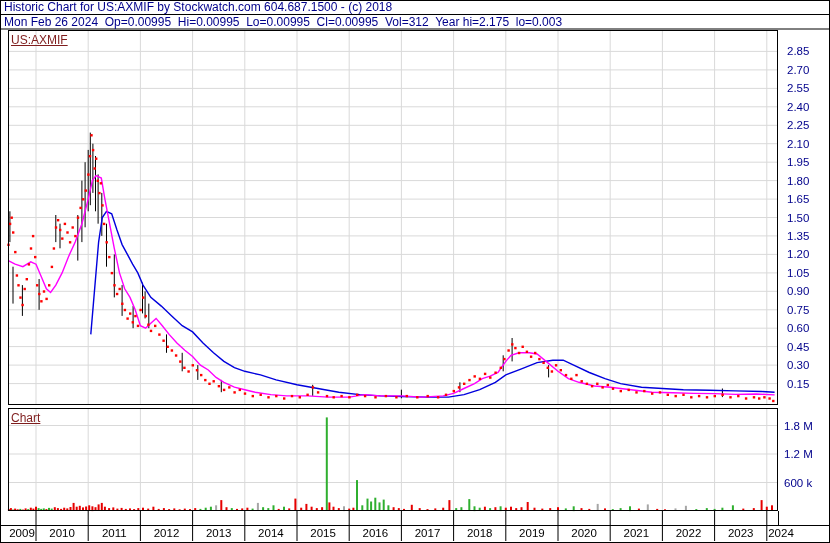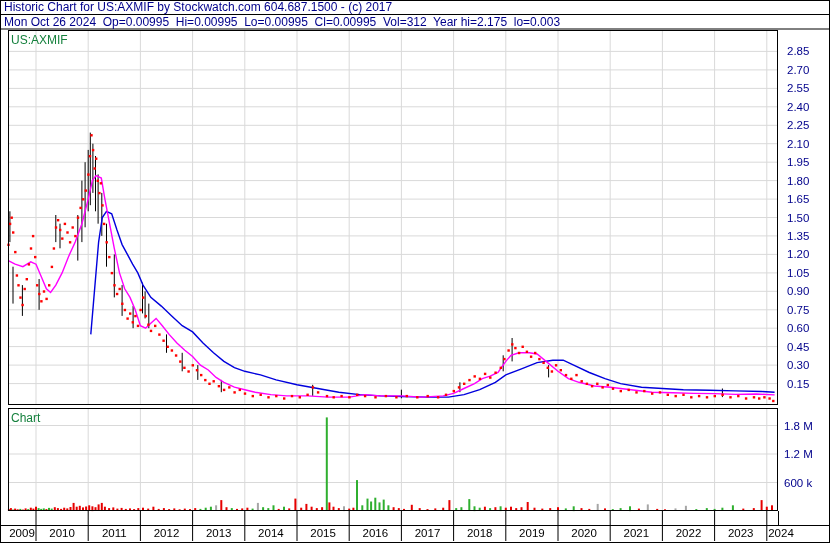--- a/index.html
+++ b/index.html
@@ -1,21 +1,21 @@
 <!DOCTYPE html>
 <html><head>
 <meta charset="utf-8">
 <style>
   html,body{margin:0;padding:0;background:#fff;}
   .screen{position:relative;width:830px;height:543px;background:#fff;overflow:hidden;
           font-family:"Liberation Sans",sans-serif;}
   .hdr{position:absolute;left:4px;color:#00008B;font-size:12px;line-height:12px;white-space:pre;}
   .hdr1{top:1px;}
   .hdr2{top:16px;}
-  .ptitle{position:absolute;color:#15803d;font-size:12px;}
+  .ptitle{position:absolute;color:#7f1d1d;font-size:12px;text-decoration:underline;}
   svg{position:absolute;left:0;top:0;}
 </style>
 </head>
 <body>
 
 <div class="screen">
   <svg id="chart-svg" width="830" height="543" viewBox="0 0 830 543">
       <g stroke="#D9D9D9" stroke-width="1">
         <line x1="8" y1="383.6" x2="778" y2="383.6"></line>
         <line x1="8" y1="365.1" x2="778" y2="365.1"></line>
@@ -489,17 +489,17 @@
         <text x="427.5" y="537">2017</text>
         <text x="479.7" y="537">2018</text>
         <text x="531.9" y="537">2019</text>
         <text x="584.1" y="537">2020</text>
         <text x="636.3" y="537">2021</text>
         <text x="688.5" y="537">2022</text>
         <text x="740.7" y="537">2023</text>
         <text x="781.0" y="537">2024</text>
       </g>
     </svg>
-  <div class="hdr hdr1">Historic Chart for US:AXMIF by Stockwatch.com 604.687.1500 - (c) 2017</div>
-  <div class="hdr hdr2">Mon Oct 26 2024  Op=0.00995  Hi=0.00995  Lo=0.00995  Cl=0.00995  Vol=312  Year hi=2.175  lo=0.003</div>
+  <div class="hdr hdr1">Historic Chart for US:AXMIF by Stockwatch.com 604.687.1500 - (c) 2018</div>
+  <div class="hdr hdr2">Mon Feb 26 2024  Op=0.00995  Hi=0.00995  Lo=0.00995  Cl=0.00995  Vol=312  Year hi=2.175  lo=0.003</div>
   <div class="ptitle" style="left:11px;top:33px;">US:AXMIF</div>
   <div class="ptitle" style="left:11px;top:411px;">Chart</div>
 </div>
 
 </body></html>

